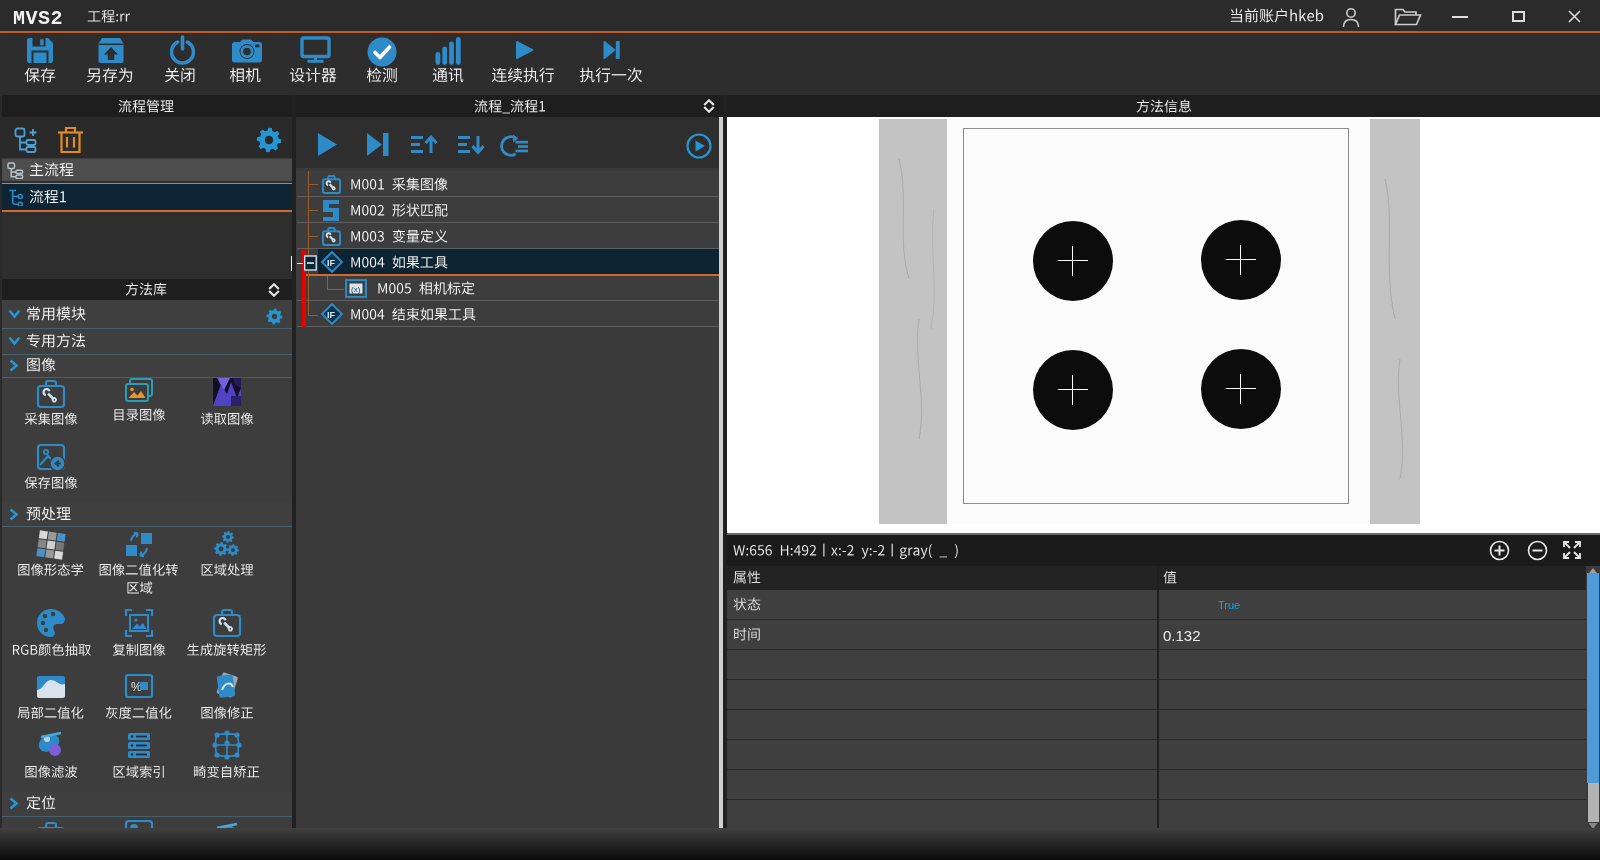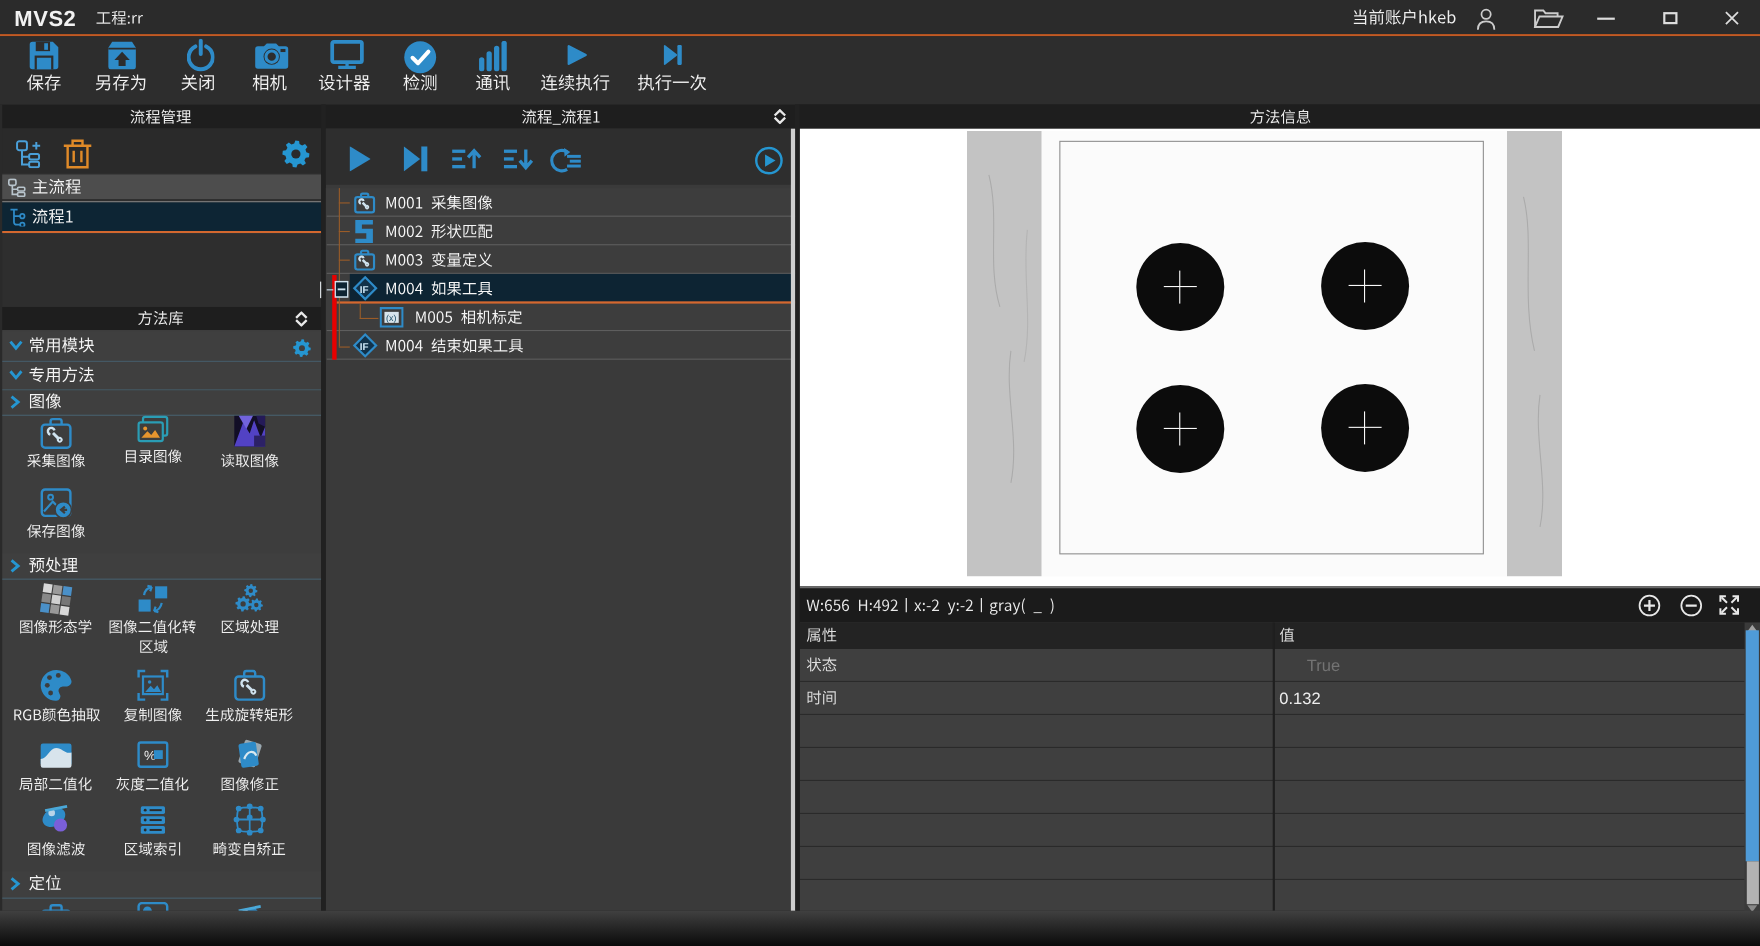--- a/index.html
+++ b/index.html
@@ -5,21 +5,21 @@
 html,body{width:1600px;height:860px;overflow:hidden;background:#1c1c1c;font-family:"Liberation Sans",sans-serif}
 .abs{position:absolute}
 .t{position:absolute;line-height:0}
 .t svg{overflow:visible}
 svg{display:block}
 
 </style></head><body>
 <div class="abs" style="left:0;top:0;width:1600px;height:860px;background:#1c1c1c">
 <div class="abs" style="left:0;top:0;width:1600px;height:31px;background:#2b2b2b"></div>
 <div class="abs" style="left:0;top:31px;width:1600px;height:2px;background:#c25a24"></div>
-<div class="abs" style="left:13px;top:7px;width:120px;height:24px;color:#f2f2f2;font-size:20px;font-weight:bold;letter-spacing:0.5px;font-family:Liberation Sans, sans-serif">MVS2</div>
+<div class="abs" style="left:13px;top:7px;width:120px;height:24px;color:#f2f2f2;font-size:20px;font-weight:bold;letter-spacing:0.5px;font-family:Liberation Mono, monospace">MVS2</div>
 <div class="t" style="left:87px;top:9px;">
       <svg class="tx" width="44" height="17" viewBox="0 -12.32 43.76 16.80" style="fill:#e8e8e8">
         <use href="#g0" transform="translate(0.0,0) scale(0.01400)"></use>
         <use href="#g1" transform="translate(14.0,0) scale(0.01400)"></use>
         <use href="#g2" transform="translate(28.0,0) scale(0.01400)"></use>
         <use href="#g3" transform="translate(31.9,0) scale(0.01400)"></use>
         <use href="#g3" transform="translate(37.3,0) scale(0.01400)"></use>
       </svg>
     </div>
 <div class="t" style="left:1229px;top:8px;">
@@ -886,21 +886,21 @@
       <svg class="tx" width="15" height="17" viewBox="0 -12.32 15.00 16.80" style="fill:#e0e0e0">
         <use href="#g60" transform="translate(0.0,0) scale(0.01400)"></use>
       </svg>
     </div>
 <div class="t" style="left:733px;top:597px;">
       <svg class="tx" width="29" height="17" viewBox="0 -12.32 29.00 16.80" style="fill:#dddddd">
         <use href="#g97" transform="translate(0.0,0) scale(0.01400)"></use>
         <use href="#g57" transform="translate(14.0,0) scale(0.01400)"></use>
       </svg>
     </div>
-<div class="abs t" style="left:1188px;top:598px;color:#737373;font-size:15px;line-height:15px">True</div>
+<div class="abs t" style="left:1218px;top:598px;color:#0ea5e9;font-size:11px;line-height:15px">True</div>
 <div class="abs" style="left:727px;top:619px;width:859px;height:1px;background:#2a2a2a"></div>
 <div class="t" style="left:733px;top:627px;">
       <svg class="tx" width="29" height="17" viewBox="0 -12.32 29.00 16.80" style="fill:#dddddd">
         <use href="#g127" transform="translate(0.0,0) scale(0.01400)"></use>
         <use href="#g128" transform="translate(14.0,0) scale(0.01400)"></use>
       </svg>
     </div>
 <div class="abs t" style="left:1163px;top:628px;color:#eee;font-size:15px;line-height:15px">0.132</div>
 <div class="abs" style="left:727px;top:649px;width:859px;height:1px;background:#2a2a2a"></div>
 <div class="abs" style="left:727px;top:679px;width:859px;height:1px;background:#2a2a2a"></div>

